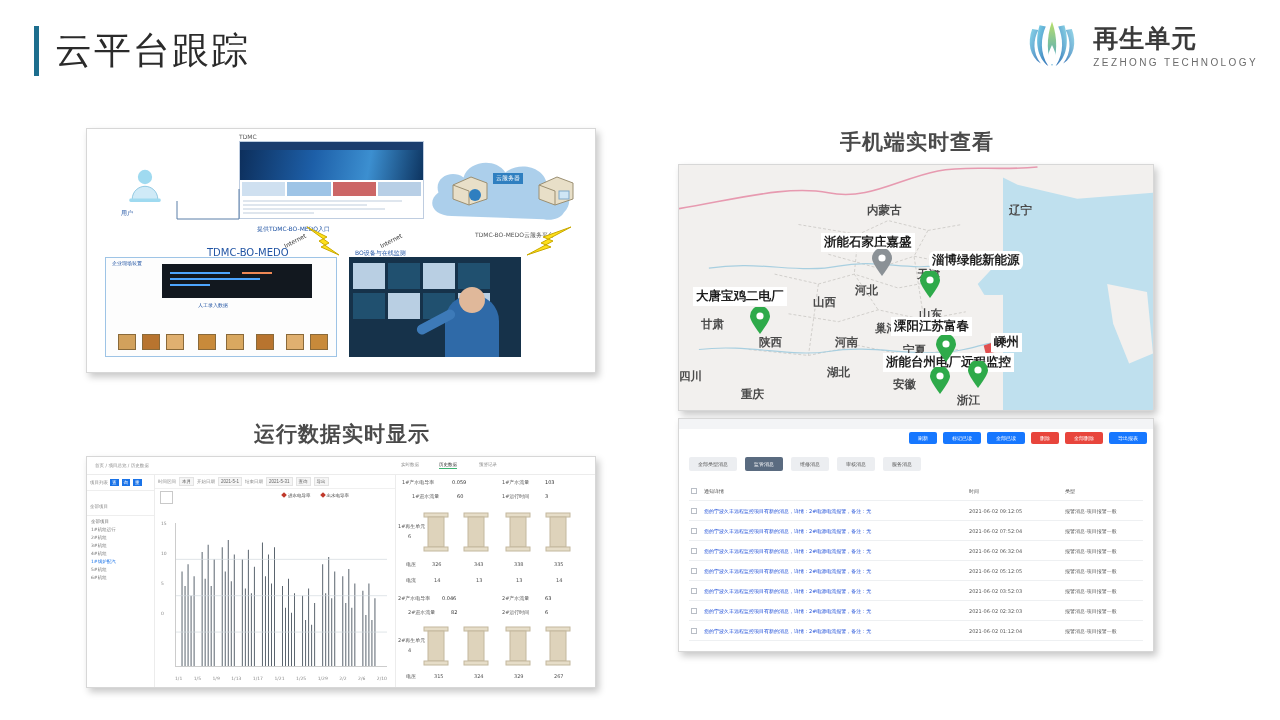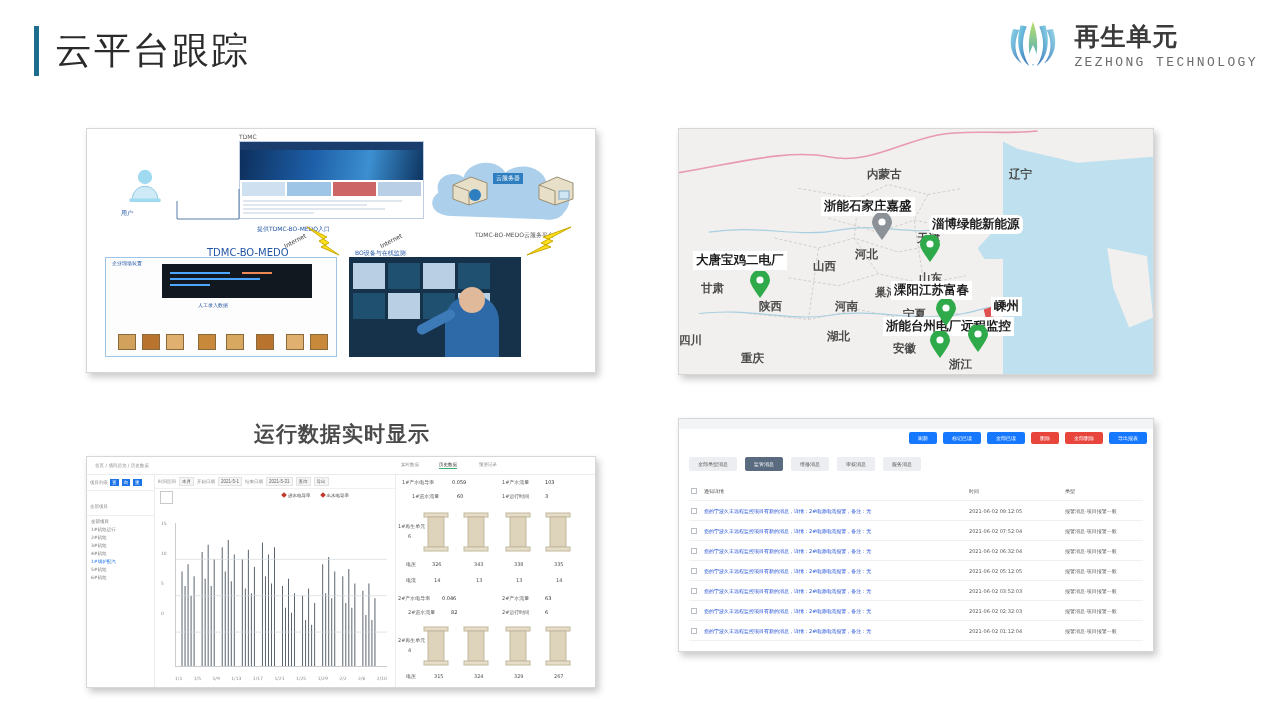--- a/index.html
+++ b/index.html
@@ -27,22 +27,22 @@
     position: absolute; right: 22px; top: 14px;
     display: flex; align-items: center; gap: 10px;
   }
   .logo-mark { width: 62px; height: 62px; }
   .logo-text-block { display: flex; flex-direction: column; gap: 2px; }
   .logo-cn {
     font-size: 25px; color: #3a3a3a; letter-spacing: 1px; font-weight: bold;
     font-family: "DejaVu Sans", "Liberation Sans", sans-serif;
   }
   .logo-en {
-    font-size: 13px; color: #6b6b6b; letter-spacing: 2.4px;
-    font-family: Liberation Mono, monospace;
+    font-size: 10px; color: #6b6b6b; letter-spacing: 2.4px;
+    font-family: Liberation Sans, sans-serif;
   }
 
   
   .panel { position: absolute; }
   .panel-title {
     text-align: center; font-size: 21px; font-weight: bold; color: #4a4a4a;
     letter-spacing: 1px; margin-bottom: 8px;
     font-family: "DejaVu Sans", "Liberation Sans", sans-serif;
   }
   .shot {
@@ -307,20 +307,21 @@
       </div>
       <div class="person"></div>
       <div class="head"></div>
       <div class="arm"></div>
     </div>
     <div class="d-label" style="left:268px; top:120px; font-size:6px;">BO设备与在线监测</div>
   </div>
 </div>
 
 <div class="panel" id="p2">
+  <div class="panel-title">手机端实时查看</div>
   <div class="shot">
     <div class="map-canvas">
 
       <div class="sea" style="right:0; top:0; width:150px; height:247px; background:#bfe0ee;"></div>
       <div class="sea" style="right:130px; top:90px; width:60px; height:40px; background:#bfe0ee; border-radius:40%;"></div>
 
       <svg style="position:absolute; inset:0; width:100%; height:100%;" viewBox="0 0 476 247" preserveAspectRatio="none">
         <path d="M0 0 L300 0 L316 40 L300 66 L326 92 L300 120 L318 150 L296 182 L320 214 L300 247 L0 247 Z" fill="#f2f0ee"></path>
         <path d="M300 0 L476 0 L476 28 L400 34 L340 20 Z" fill="#f2f0ee"></path>
         <path d="M430 120 L470 128 L476 190 L452 200 L436 160 Z" fill="#f2f0ee"></path>
@@ -353,21 +354,21 @@
       <div class="prov-name" style="left:22px; top:152px;">甘肃</div>
       <div class="prov-name" style="left:80px; top:170px;">陕西</div>
       <div class="prov-name" style="left:156px; top:170px;">河南</div>
       <div class="prov-name" style="left:148px; top:200px;">湖北</div>
       <div class="prov-name" style="left:62px; top:222px;">重庆</div>
       <div class="prov-name" style="left:0px; top:204px;">四川</div>
       <div class="prov-name" style="left:240px; top:142px;">山东</div>
       <div class="prov-name" style="left:238px; top:102px;">天津</div>
       <div class="prov-name" style="left:224px; top:178px;">宁夏</div>
       <div class="prov-name" style="left:196px; top:156px;">巢湖</div>
-      <div class="prov-name" style="left:270px; top:228px;">浙江</div>
+      <div class="prov-name" style="left:278px; top:228px;">浙江</div>
       <div class="prov-name" style="left:214px; top:212px;">安徽</div>
 
       <div class="poi-label" style="left:142px; top:68px;">浙能石家庄嘉盛</div>
       <div class="poi-label" style="left:250px; top:86px;border-radius:6px;">淄博绿能新能源</div>
       <div class="poi-label" style="left:14px; top:122px;">大唐宝鸡二电厂</div>
       <div class="poi-label" style="left:212px; top:152px;">溧阳江苏富春</div>
       <div class="poi-label" style="left:204px; top:188px;">浙能台州电厂远程监控</div>
       <div class="poi-label" style="left:312px; top:168px;">嵊州</div>
 
       <svg class="pin" style="left:192px; top:84px;" viewBox="0 0 22 28">

